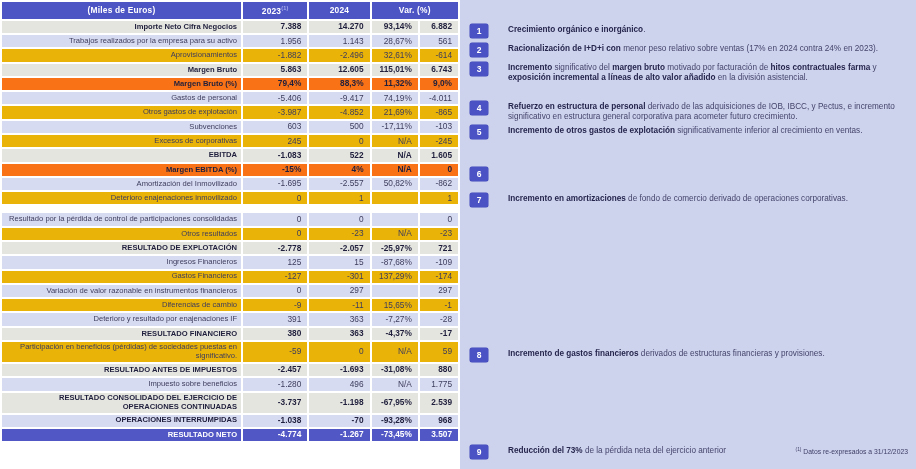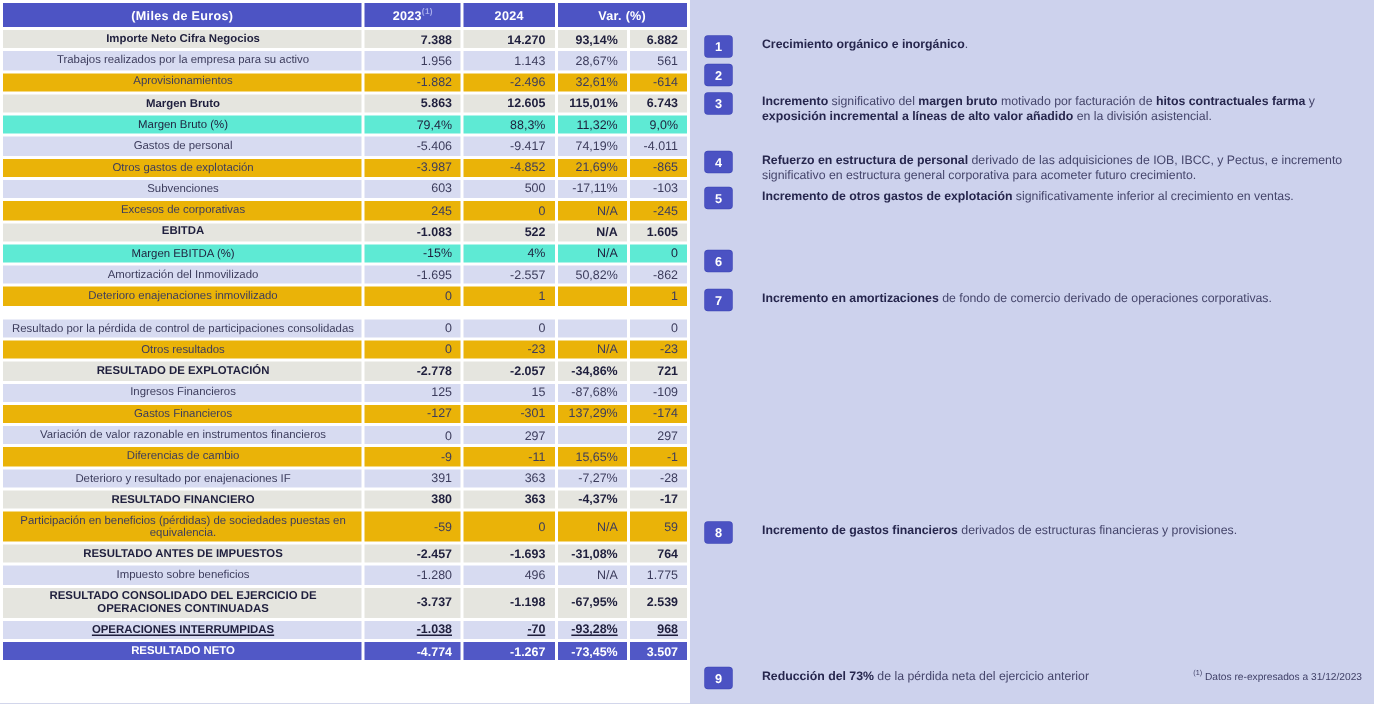--- a/index.html
+++ b/index.html
@@ -20,27 +20,27 @@
     border-collapse:separate; border-spacing:2px; width:460px; table-layout:fixed;
   }
   col.c-lbl{width:238px;} col.c-23{width:64px;} col.c-24{width:60px;}
   col.c-var{width:46px;} col.c-abs{width:38px;}
   th {
     background:#4d54c4; color:#ffffff; font-size:8.4px; font-weight:bold;
     text-align:center; padding:3px 2px; height:15px; letter-spacing:.2px;
   }
   th sup { font-size:5.5px; color:#a9aeec; font-weight:bold; }
   td { font-size:8.3px; color:#3c3c5c; vertical-align:middle; line-height:1.12; }
-  td.lbl { padding:1.5px 4px 1.5px 5px; font-size:7.6px; text-align:center; }
+  td.lbl { padding:1.5px 4px 1.5px 5px; font-size:7.6px; text-align:right; }
   td.num { padding:1.5px 6px 1.5px 2px; text-align:right; white-space:nowrap; }
   tr.lavA td { background:#d7dbf1; }
   tr.lavB td { background:#eab308; }
   tr.strong td { background:#e5e5df; font-weight:bold; color:#1f1f3d; }
-  tr.pct td { background:#5eead4; font-weight:normal; color:#1f1f3d; }
-  tr.strongLav td { background:#d7dbf1; font-weight:bold; color:#1f1f3d;text-decoration:underline; }
+  tr.pct td { background:#f97316; font-weight:bold; color:#1f1f3d; }
+  tr.strongLav td { background:#d7dbf1; font-weight:bold; color:#1f1f3d; }
   tr.net td { background:#5158c6; font-weight:bold; color:#ffffff; }
   tr.spacer td { background:#ffffff; height:5px; padding:0; }
   
   .notes-panel { position:absolute; left:460px; top:0; right:0; bottom:0; background:#cdd2ed; }
   .note { position:absolute; left:10px; right:6px; display:flex; align-items:flex-start; }
   .note .chip {
     flex:0 0 auto; width:18px; height:14px; background:#4b52c3; color:#ffffff;
     border-radius:2px; font-size:8.5px; font-weight:bold; text-align:center;
     line-height:14px; margin-right:20px; box-shadow:0 0 0 0.5px #4049b8;
   }
@@ -184,21 +184,21 @@
             <td class="lbl">Otros resultados</td>
             <td class="num">0</td>
             <td class="num">-23</td>
             <td class="num">N/A</td>
             <td class="num">-23</td>
           </tr>
           <tr class="strong">
             <td class="lbl">RESULTADO DE EXPLOTACIÓN</td>
             <td class="num">-2.778</td>
             <td class="num">-2.057</td>
-            <td class="num">-34,86%</td>
+            <td class="num">-25,97%</td>
             <td class="num">721</td>
           </tr>
           <tr class="lavA">
             <td class="lbl">Ingresos Financieros</td>
             <td class="num">125</td>
             <td class="num">15</td>
             <td class="num">-87,68%</td>
             <td class="num">-109</td>
           </tr>
           <tr class="lavB">
@@ -230,32 +230,32 @@
             <td class="num">-28</td>
           </tr>
           <tr class="strong">
             <td class="lbl">RESULTADO FINANCIERO</td>
             <td class="num">380</td>
             <td class="num">363</td>
             <td class="num">-4,37%</td>
             <td class="num">-17</td>
           </tr>
           <tr class="lavB">
-            <td class="lbl">Participación en beneficios (pérdidas) de sociedades puestas en equivalencia.</td>
+            <td class="lbl">Participación en beneficios (pérdidas) de sociedades puestas en significativo.</td>
             <td class="num">-59</td>
             <td class="num">0</td>
             <td class="num">N/A</td>
             <td class="num">59</td>
           </tr>
           <tr class="strong">
             <td class="lbl">RESULTADO ANTES DE IMPUESTOS</td>
             <td class="num">-2.457</td>
             <td class="num">-1.693</td>
             <td class="num">-31,08%</td>
-            <td class="num">764</td>
+            <td class="num">880</td>
           </tr>
           <tr class="lavA">
             <td class="lbl">Impuesto sobre beneficios</td>
             <td class="num">-1.280</td>
             <td class="num">496</td>
             <td class="num">N/A</td>
             <td class="num">1.775</td>
           </tr>
           <tr class="strong">
             <td class="lbl">RESULTADO CONSOLIDADO DEL EJERCICIO DE OPERACIONES CONTINUADAS</td>
@@ -286,20 +286,21 @@
     <div class="footnote">
       <sup>(1)</sup>
       <span>Datos re-expresados a 31/12/2023</span>
     </div>
   <div class="note note-1">
         <span class="chip">1</span>
         <div class="txt"><b>Crecimiento orgánico e inorgánico</b><span>.</span></div>
       </div>
       <div class="note note-2">
         <span class="chip">2</span>
+        <div class="txt"><b>Racionalización de I+D+i  con </b><span>menor peso relativo sobre ventas (17% en 2024 contra 24% en 2023).</span></div>
       </div>
       <div class="note note-3">
         <span class="chip">3</span>
         <div class="txt"><b>Incremento</b><span> significativo del </span><b>margen bruto</b><span> motivado por facturación de </span><b>hitos contractuales farma</b><span> y </span><b>exposición incremental a líneas de alto valor añadido</b><span> en la división asistencial.</span></div>
       </div>
       <div class="note note-4">
         <span class="chip">4</span>
         <div class="txt"><b>Refuerzo en estructura de personal</b><span> derivado de las adquisiciones de IOB, IBCC, y Pectus, e incremento significativo en estructura general corporativa para acometer futuro crecimiento.</span></div>
       </div>
       <div class="note note-5">

